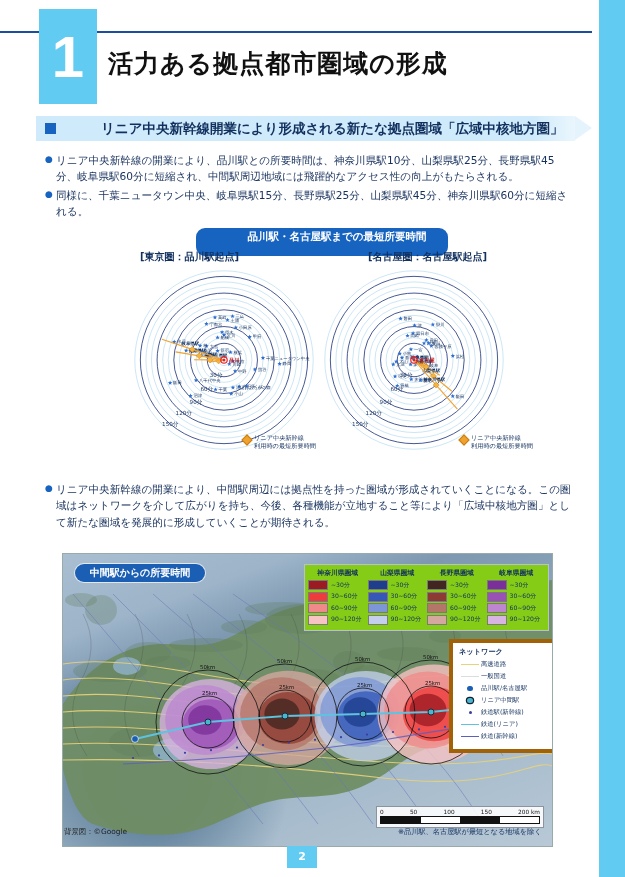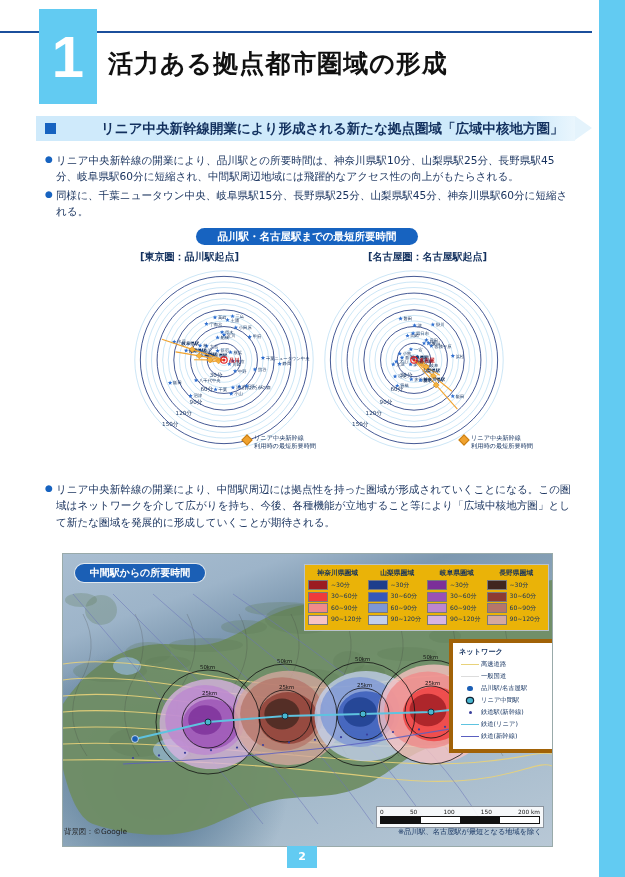--- a/index.html
+++ b/index.html
@@ -33,22 +33,22 @@
 
   
   .bl{position:absolute;display:flex;font-size:10.6px;color:#16305c;line-height:1.55;}
   .bl .dot{flex:none;width:11px;color:#1763c0;font-size:9px;line-height:1.75;}
   .bl .txt{flex:1;}
   #para1{left:45px;top:152px;width:530px;}
   #para2{left:45px;top:187px;width:530px;}
   #para3{left:45px;top:481px;width:530px;}
 
   
-  .chart-title{position:absolute;left:196px;top:228px;width:222px;height:17px;background:#1763c0;
-       border-radius:9px;color:#fff;font-size:10.5px;font-weight:bold;text-align:center;line-height:17px;}
+  .chart-title{position:absolute;left:196px;top:228px;width:222px;height:28px;background:#1763c0;
+       border-radius:9px;color:#fff;font-size:10.5px;font-weight:bold;text-align:center;line-height:17px;padding-left:30px;}
   .chart-sub{position:absolute;top:250px;font-size:10px;font-weight:bold;color:#12305e;}
   #sub-left{left:140px;}
   #sub-right{left:368px;}
 
   .radar{position:absolute;top:264px;width:192px;height:192px;}
   #radar-left{left:128px;}
   #radar-right{left:318px;}
   .radar svg{display:block;}
 
   .legend-lin{position:absolute;font-size:6.2px;color:#12305e;line-height:1.3;display:flex;}
@@ -65,21 +65,21 @@
        linear-gradient(160deg,#a9bed1 0%,#9db4c9 18%,#7d98b0 30%,#8aa4b8 45%,#9fb6c8 62%,#b8c8d6 100%);
   }
   .map-cap{position:absolute;left:64px;top:827px;font-size:7.4px;color:#222;}
   .map-note{position:absolute;left:398px;top:827px;font-size:7.2px;color:#12305e;}
 
   .map-badge{position:absolute;left:12px;top:10px;width:130px;height:18px;background:#1b5fb5;border-radius:9px;
      color:#fff;font-size:10px;font-weight:bold;text-align:center;line-height:18px;
      box-shadow:0 0 0 1px #ffffffaa;}
 
   
-  .legend-pref{position:absolute;left:241px;top:10px;width:238px;background:#eab308;border:1px solid #b9c2cc;
+  .legend-pref{position:absolute;left:241px;top:10px;width:238px;background:#84cc16;border:1px solid #b9c2cc;
       display:flex;padding:3px 2px 4px 3px;}
   .pref-col{flex:1;}
   .pref-col h4{margin:0 0 2px 0;font-size:6.8px;font-weight:bold;color:#12305e;text-align:center;}
   .pref-row{display:flex;align-items:center;margin-bottom:1.5px;}
   .sw{width:18px;height:8px;flex:none;margin-right:3px;border:0.5px solid #7a7a7a;}
   .pref-row span{font-size:6.1px;color:#12305e;}
 
   .legend-net{position:absolute;left:386px;top:85px;width:93px;background:#ffffff;border:4px solid #a16207;
       padding:4px 5px 5px 6px;}
   .legend-net h4{margin:0 0 3px 0;font-size:7.2px;font-weight:bold;color:#12305e;}
@@ -491,54 +491,54 @@
           <div class="pref-row">
             <div class="sw" style="background: rgb(125, 151, 214);"></div>
             <span>60~90分</span>
           </div>
           <div class="pref-row">
             <div class="sw" style="background: rgb(195, 207, 236);"></div>
             <span>90~120分</span>
           </div>
         </div>
         <div class="pref-col">
+          <h4>長野県圏域</h4>
+          <div class="pref-row">
+            <div class="sw" style="background: rgb(65, 38, 31);"></div>
+            <span>~30分</span>
+          </div>
+          <div class="pref-row">
+            <div class="sw" style="background: rgb(141, 59, 50);"></div>
+            <span>30~60分</span>
+          </div>
+          <div class="pref-row">
+            <div class="sw" style="background: rgb(181, 118, 106);"></div>
+            <span>60~90分</span>
+          </div>
+          <div class="pref-row">
+            <div class="sw" style="background: rgb(213, 168, 159);"></div>
+            <span>90~120分</span>
+          </div>
+        </div>
+        <div class="pref-col">
           <h4>岐阜県圏域</h4>
           <div class="pref-row">
             <div class="sw" style="background: rgb(123, 47, 153);"></div>
             <span>~30分</span>
           </div>
           <div class="pref-row">
             <div class="sw" style="background: rgb(154, 81, 181);"></div>
             <span>30~60分</span>
           </div>
           <div class="pref-row">
             <div class="sw" style="background: rgb(189, 134, 207);"></div>
             <span>60~90分</span>
           </div>
           <div class="pref-row">
             <div class="sw" style="background: rgb(216, 180, 226);"></div>
-            <span>90~120分</span>
-          </div>
-        </div>
-        <div class="pref-col">
-          <h4>長野県圏域</h4>
-          <div class="pref-row">
-            <div class="sw" style="background: rgb(65, 38, 31);"></div>
-            <span>~30分</span>
-          </div>
-          <div class="pref-row">
-            <div class="sw" style="background: rgb(141, 59, 50);"></div>
-            <span>30~60分</span>
-          </div>
-          <div class="pref-row">
-            <div class="sw" style="background: rgb(181, 118, 106);"></div>
-            <span>60~90分</span>
-          </div>
-          <div class="pref-row">
-            <div class="sw" style="background: rgb(213, 168, 159);"></div>
             <span>90~120分</span>
           </div>
         </div>
       </div>
     <div class="legend-net" id="legend-net">
       <h4>ネットワーク</h4>
     <div class="net-row">
           <div class="net-key">
             <i class="ln" style="background: rgb(232, 210, 122);"></i>
           </div>

